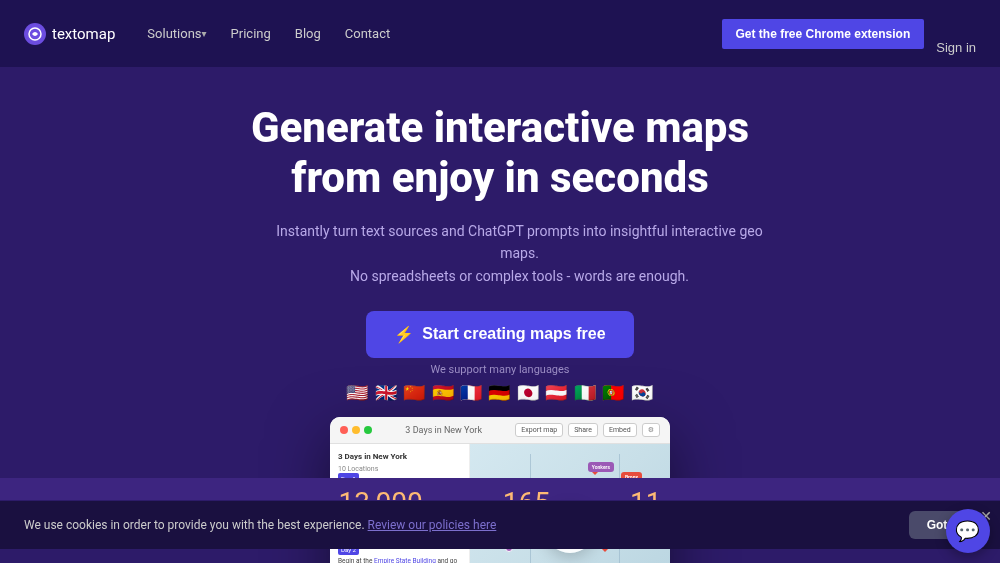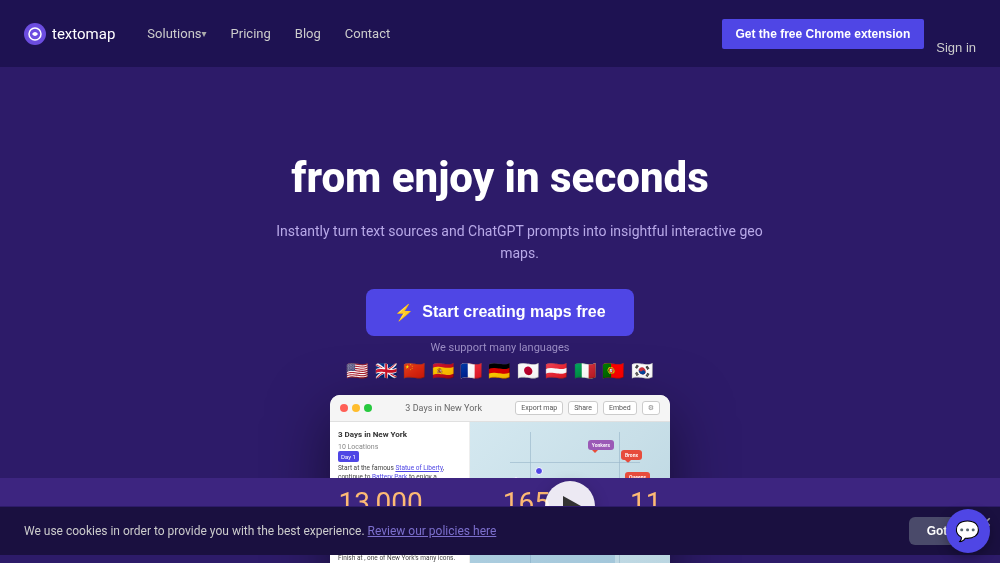--- a/index.html
+++ b/index.html
@@ -249,21 +249,21 @@
       height: 0;
       border-top: 10px solid transparent;
       border-bottom: 10px solid transparent;
       border-left: 18px solid #333;
       margin-left: 3px;
     }
 
     
     .cookie-banner {
       position: absolute;
-      bottom: 8px;
+      bottom: 14px;
       left: 0;
       right: 0;
       background: #1a1040;
       padding: 10px 24px;
       display: flex;
       align-items: center;
       justify-content: space-between;
       z-index: 100;
       border-top: 1px solid #2d1b69;
     }
@@ -390,25 +390,26 @@
     <span class="nav-link">Contact</span>
   </div>
   <div class="nav-right">
     <button class="btn-chrome">Get the free Chrome extension</button>
     <button class="btn-signin">Sign in</button>
   </div>
 </nav>
 
 <div class="hero">
   <h1 class="hero-title">
-    <br>
+    <span>Generate interactive maps</span><br>
     <span>from enjoy in seconds</span>
   </h1>
   <p class="hero-subtitle">
     <span>Instantly turn text sources and ChatGPT prompts into insightful interactive geo maps.</span><br>
+    <span>No spreadsheets or complex tools - words are enough.</span>
   </p>
   <button class="btn-cta">
     <span>⚡</span>
     <span>Start creating maps free</span>
   </button>
   <p class="languages-label">We support many languages</p>
   <div class="flags">
     <span>🇺🇸</span>
     <span>🇬🇧</span>
     <span>🇨🇳</span>

